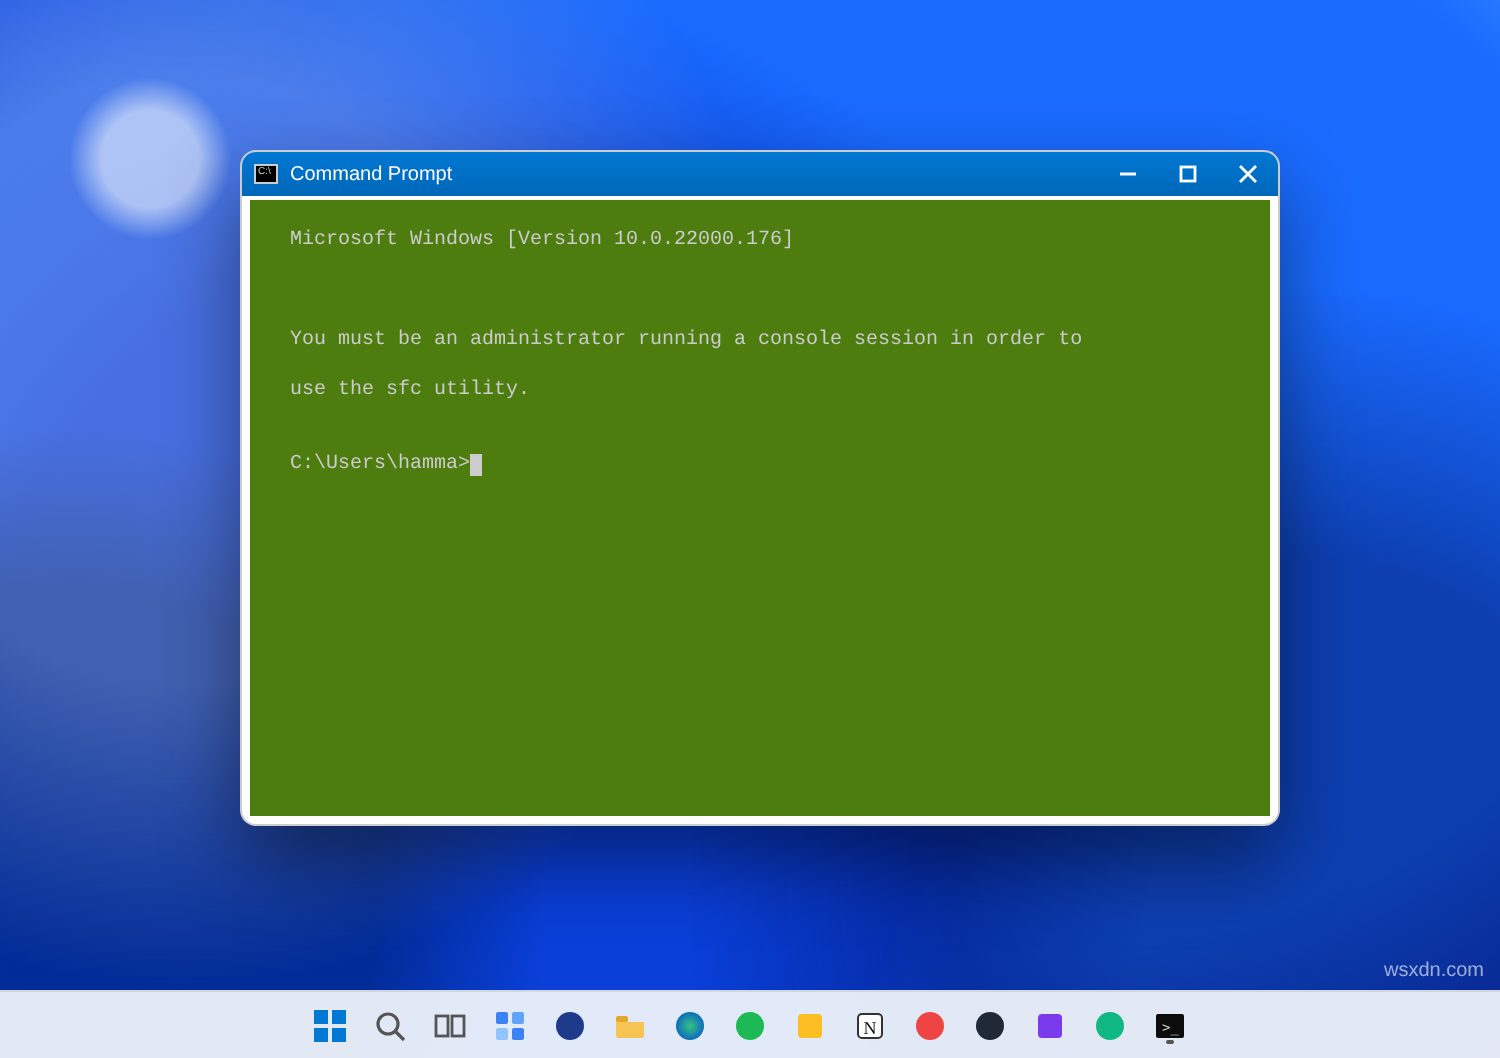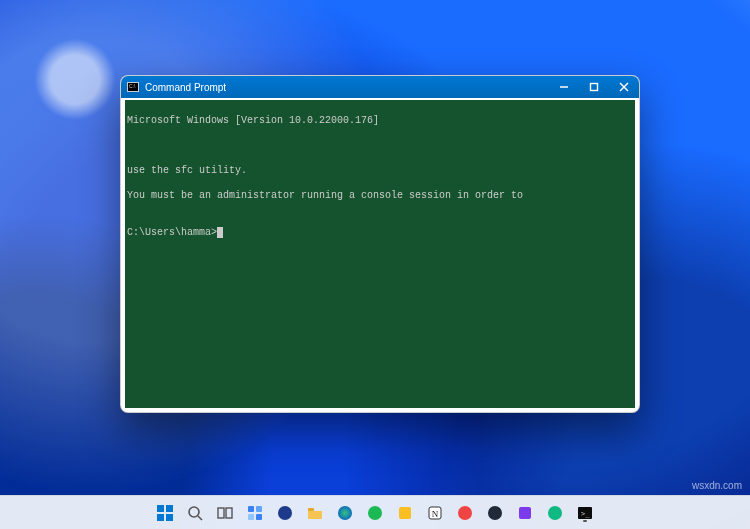--- a/index.html
+++ b/index.html
@@ -65,26 +65,26 @@
   .titlebar .ctrl {
     width: 30px; height: 22px;
     display: flex; align-items: center; justify-content: center;
     font-size: 10px; color: #fff;
     cursor: pointer;
   }
   .titlebar .ctrl svg { width: 10px; height: 10px; stroke: #fff; stroke-width: 1.4; fill: none; }
 
   .console {
     position: absolute; left: 4px; right: 4px; top: 24px; bottom: 4px;
-    background: #14532d;
+    background: #4d7c0f;
     color: #cccccc;
     font-family: Consolas, "Courier New", monospace;
     font-size: 10px;
     line-height: 1.25;
-    padding: 2px 2px;
+    padding: 2px 20px;
     white-space: pre-wrap;
     overflow: hidden;
   }
   .console .line { display: block; }
   .console .blank { height: 12px; }
   .cursor {
     display: inline-block; width: 6px; height: 11px;
     background: #ccc; vertical-align: text-bottom;
     animation: blink 1s step-start infinite;
   }
@@ -148,22 +148,22 @@
               <line x1="9" y1="1" x2="1" y2="9"></line>
             </svg>
         </div>
       </div>
     </div>
 
     <div class="console">
 <span class="line">Microsoft Windows [Version 10.0.22000.176]</span>
 <span class="blank"></span>
 <span class="blank"></span>
+<span class="line">You must be an administrator running a console session in order to</span>
 <span class="line">use the sfc utility.</span>
-<span class="line">You must be an administrator running a console session in order to</span>
 <span class="blank"></span>
 <span class="line"><span>C:\Users\hamma&gt;</span><span class="cursor"></span></span>
     </div>
   </div>
 
   <div class="watermark">wsxdn.com</div>
 
   <div class="taskbar">
     <div class="tb-item">
       <svg viewBox="0 0 18 18">

